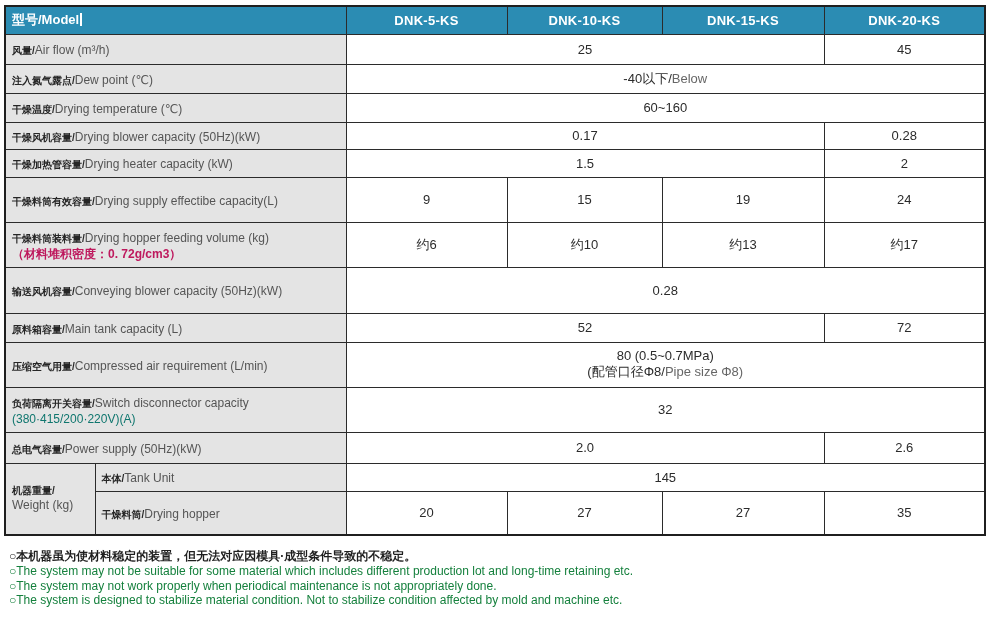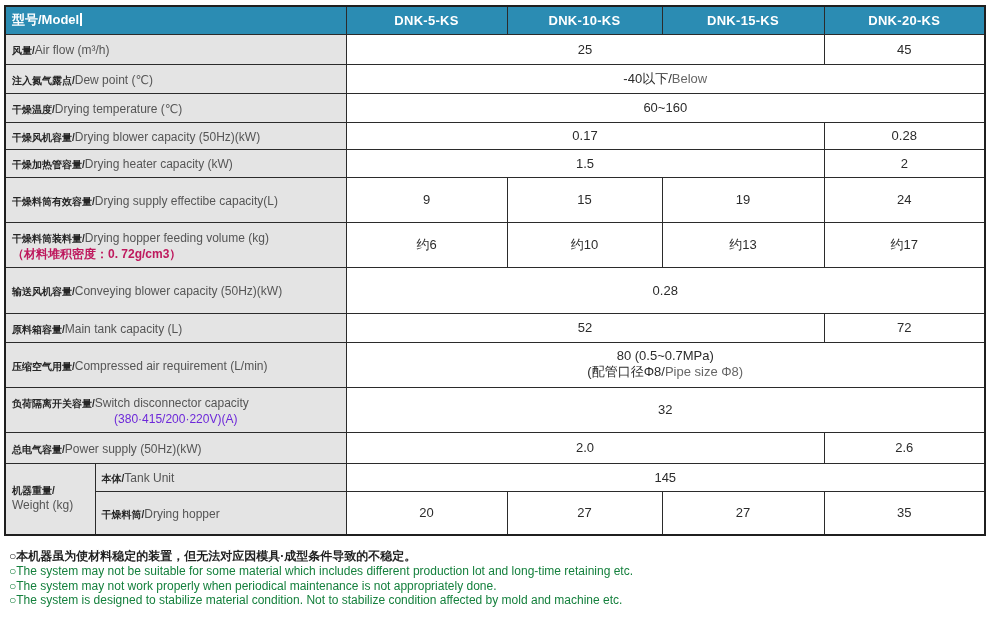--- a/index.html
+++ b/index.html
@@ -10,21 +10,21 @@
   table.spec td{border:1px solid #2b2b2b;padding:0 6px;overflow:hidden;}
   td.hdr{background:#2b8cb3;color:#ffffff;text-align:center;
     font-size:13px;font-weight:600;letter-spacing:.3px;margin-top:20px;}
   td.hdr-model{background:#2b8cb3;color:#ffffff;text-align:left;
     font-size:13px;font-weight:600;padding-left:8px;}
   td.lbl{background:#e4e4e4;text-align:left;padding-left:8px;line-height:1.25;}
   .zh{font-weight:bold;color:#262626;font-size:10px;}
   .en{color:#555555;font-size:12px;}
   .l2{font-size:12px;line-height:1.25;}
   .l2.dark{color:#be185d;font-weight:bold;font-size:12px;}
-  .l2.gray{color:#6d28d9;font-weight:normal;text-align:center;}
+  .l2.gray{color:#0f766e;font-weight:normal;}
   td.val{background:#ffffff;text-align:center;color:#2b2b2b;font-size:13px;margin-left:17px;}
   td.val .sub{color:#666666;}
   .cursor{display:inline-block;width:2px;height:13px;background:#ffffff;
     vertical-align:-2px;margin-left:1px;}
   .notes{margin:13px 0 0 5px;}
   .note{font-size:12px;line-height:14.8px;white-space:nowrap;}
   .note.zh-note{color:#1f1f1f;font-weight:bold;}
   .note.en-note{color:#15803d;font-weight:normal;}
 </style>
 </head>

